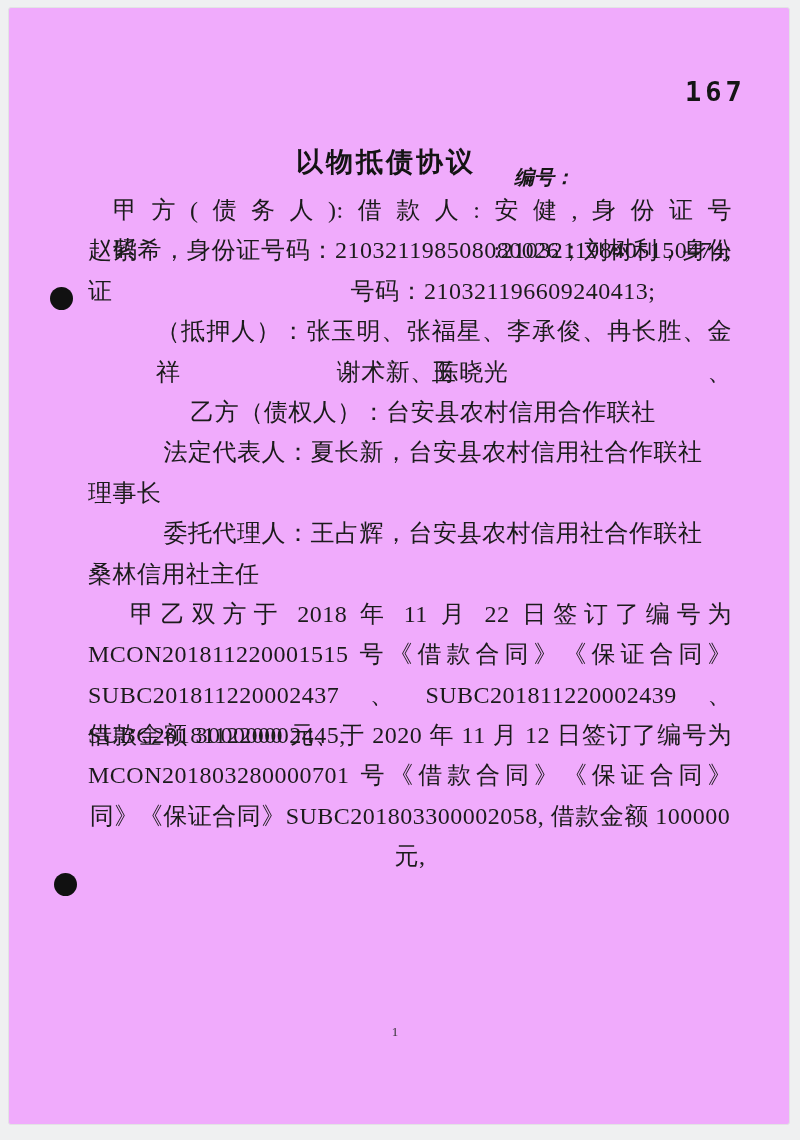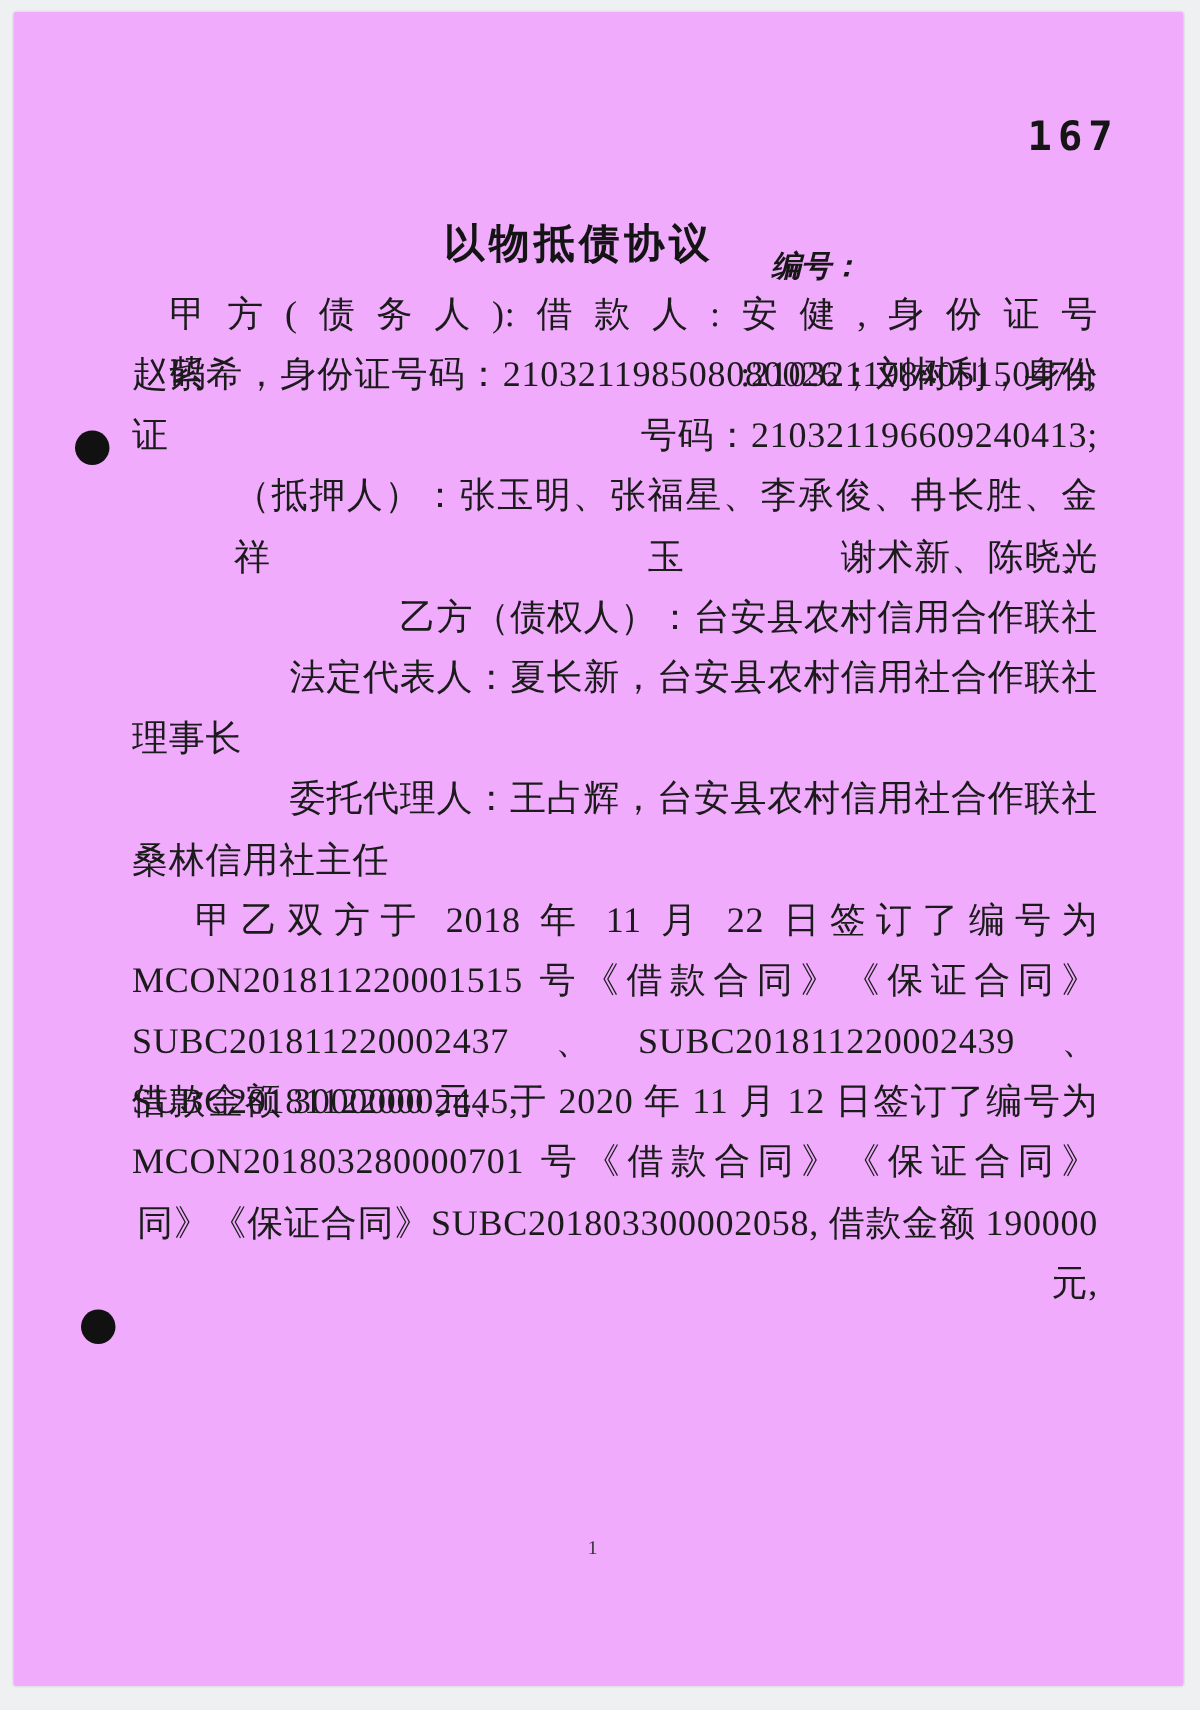--- a/index.html
+++ b/index.html
@@ -56,21 +56,21 @@
     color:#1b1b1b;
   }
   .content p.line{
     margin:0;
     font-size:24px;
     line-height:40.4px;
     height:40.4px;
     white-space:normal;
     letter-spacing:0.5px;
   }
-  .a-l{text-align:right;}
+  .a-l{text-align:center;}
   .a-c{text-align:left;}
   .a-j{text-align:justify;text-align-last:justify;}
   .hole-punch{
     position:absolute;
     width:23px;height:23px;
     border-radius:50%;
     background:#111111;
   }
   .hole-1{left:41px;top:279px;}
   .hole-2{left:45px;top:865px;}
@@ -103,21 +103,21 @@
       <p class="line a-l" style="padding-left: 26px;">乙方（债权人）：台安县农村信用合作联社</p>
       <p class="line a-l" style="padding-left: 46px;">法定代表人：夏长新，台安县农村信用社合作联社</p>
       <p class="line a-c" style="padding-right: 38px;">理事长</p>
       <p class="line a-l" style="padding-left: 46px;">委托代理人：王占辉，台安县农村信用社合作联社</p>
       <p class="line a-c" style="padding-right: 4px;">桑林信用社主任</p>
       <p class="line a-j" style="padding-left: 42px;">甲乙双方于 2018 年 11 月 22 日签订了编号为</p>
       <p class="line a-j">MCON201811220001515 号《借款合同》《保证合同》</p>
       <p class="line a-j">SUBC201811220002437、SUBC201811220002439、SUBC201811220002445,</p>
       <p class="line a-j">借款金额 3000000 元、于 2020 年 11 月 12 日签订了编号为</p>
       <p class="line a-j">MCON201803280000701 号《借款合同》《保证合同》</p>
-      <p class="line a-l">同》《保证合同》SUBC201803300002058, 借款金额 190000 元,</p>
+      <p class="line a-l">同》《保证合同》SUBC201803300002058, 借款金额 100000 元,</p>
     </div>
 
   <span class="hole-punch hole-1"></span>
   <span class="hole-punch hole-2"></span>
 
   <div class="footer-page">1</div>
 
 </div>
 
 </body></html>

